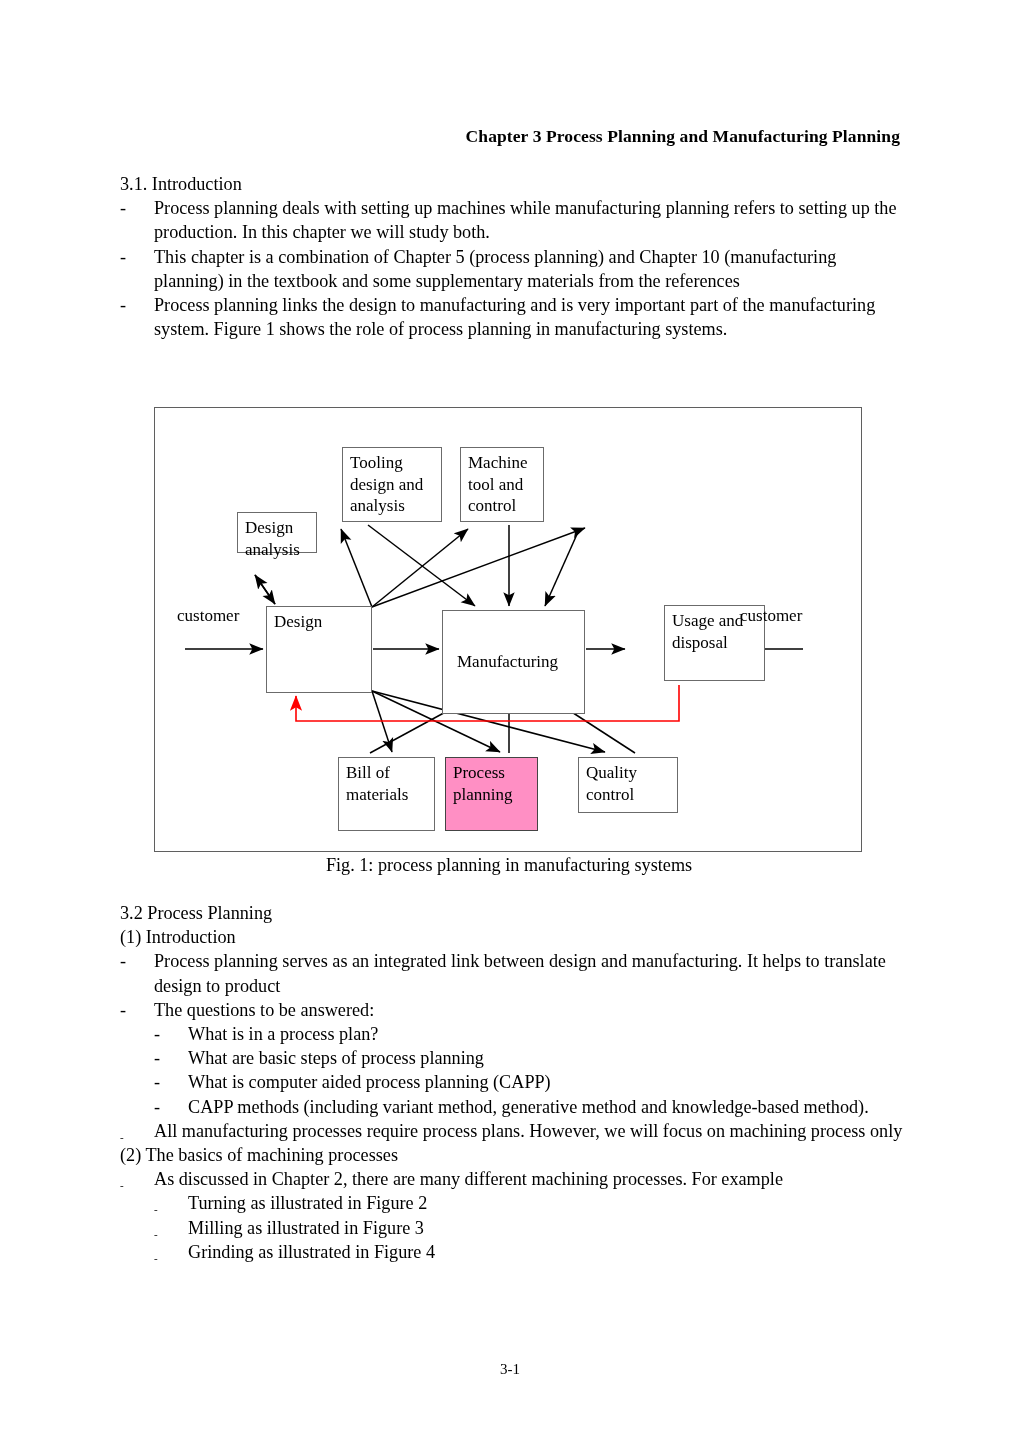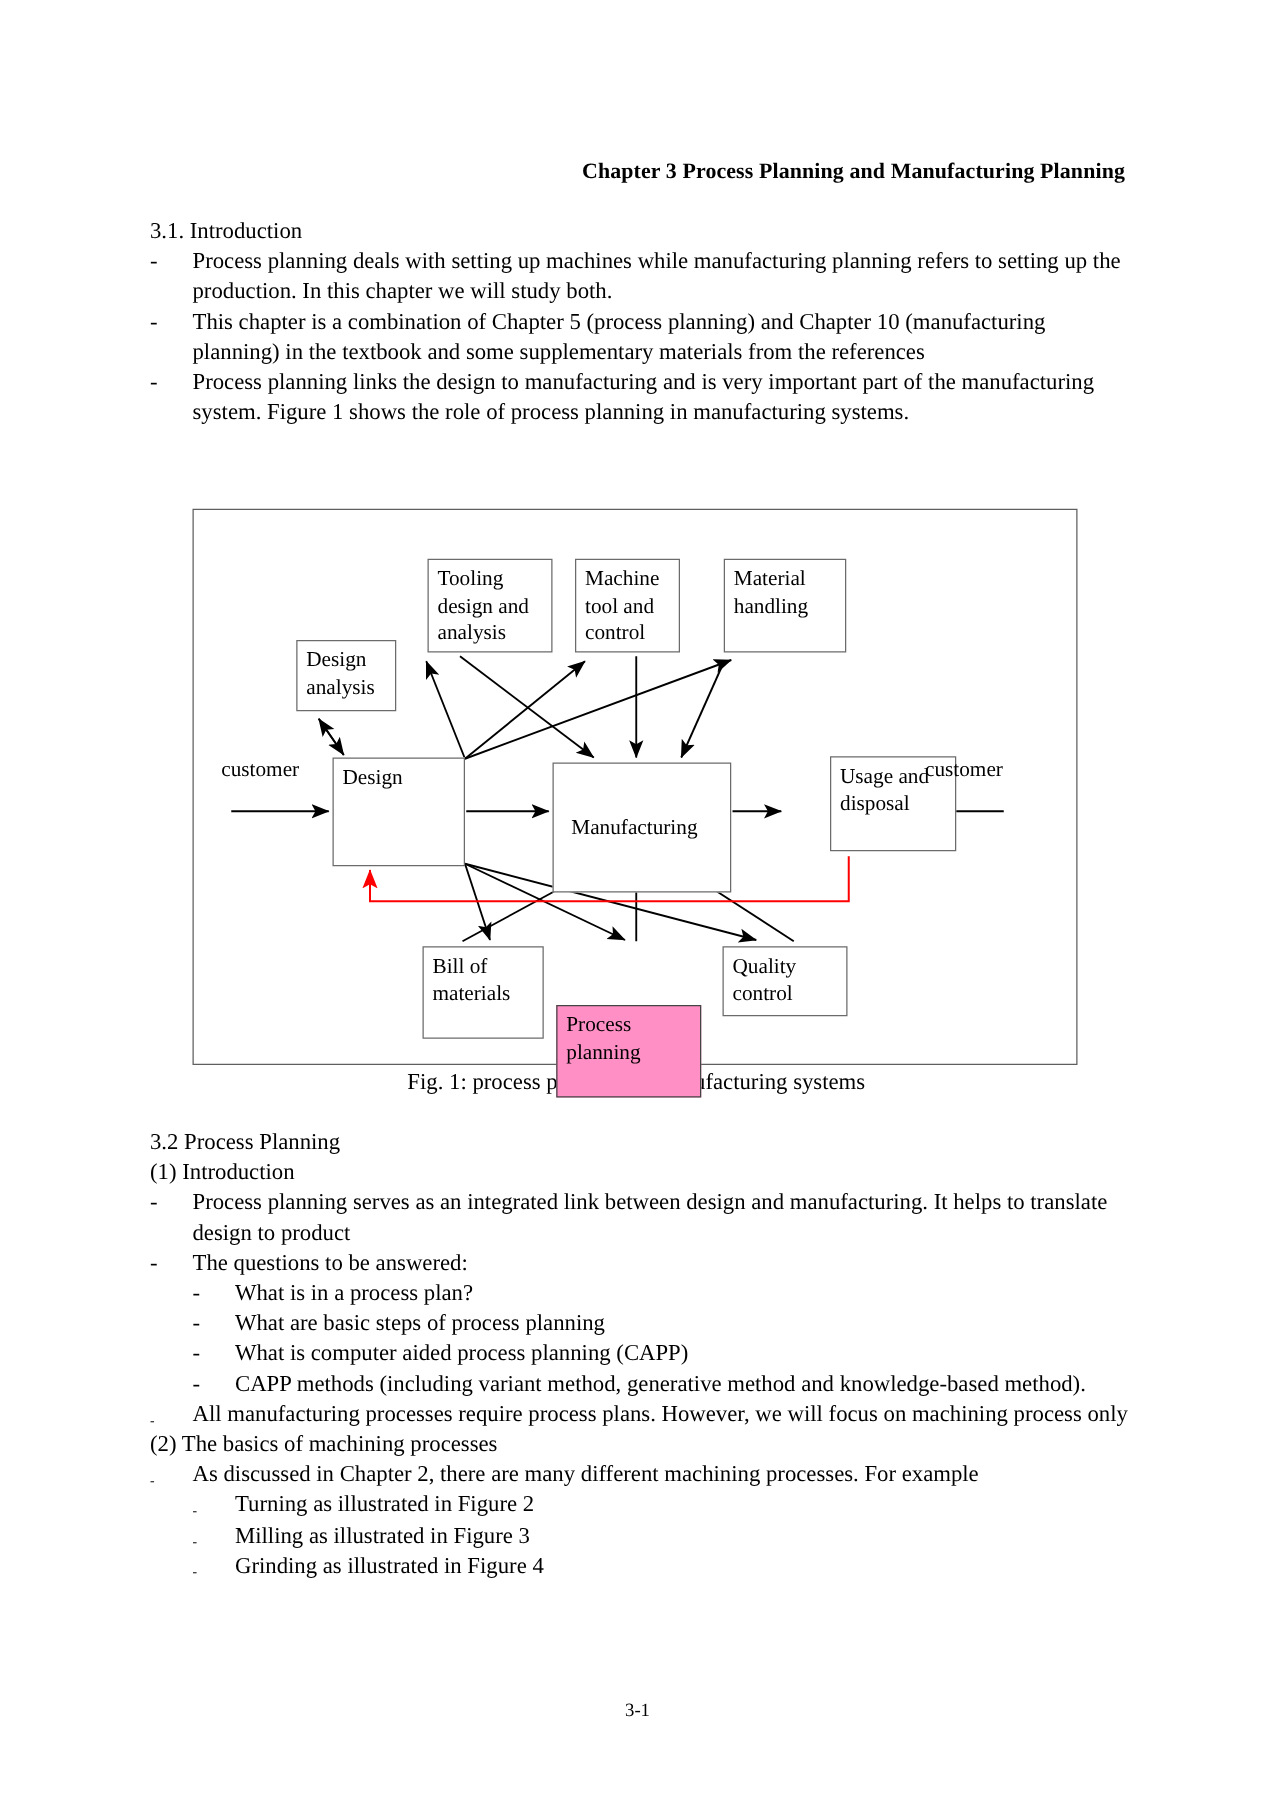--- a/index.html
+++ b/index.html
@@ -203,53 +203,50 @@
         <line x1="215" y1="345" x2="320" y2="288" marker-end="url(#ah)"></line>
         <line x1="354" y1="345" x2="354" y2="288" marker-end="url(#ah)"></line>
         <line x1="480" y1="345" x2="392" y2="288" marker-end="url(#ah)"></line>
       </g>
 
       <g stroke="#FF0000" stroke-width="1.6" fill="none">
         <path d="M 524,277 L 524,313 L 141,313 L 141,288" marker-end="url(#ahr)"></path>
       </g>
     </svg>
 
-    <div class="node" style="left:82px; top:104px; width:80px; height:57px;">
+    <div class="node" style="left:82px; top:104px; width:80px; height:41px;">
       <span>Design analysis</span>
     </div>
 
     <div class="node" style="left:187px; top:39px; width:100px; height:75px;">
       <span>Tooling design and analysis</span>
     </div>
 
     <div class="node" style="left:305px; top:39px; width:84px; height:75px;">
       <span>Machine tool and control</span>
     </div>
 
-    <div class="node" style="left:424px; top:39px; width:98px; height:75px;">
-      <span>Material handling</span>
-    </div>
 
     <div class="node" style="left:111px; top:198px; width:106px; height:87px;">
       <span>Design</span>
     </div>
 
     <div class="node center-label" style="left:287px; top:202px; width:143px; height:104px;">
       <span>Manufacturing</span>
     </div>
 
     <div class="node" style="left:473px; top:197px; width:101px; height:76px;margin-left:36px;">
       <span>Usage and disposal</span>
     </div>
 
     <div class="node" style="left:183px; top:349px; width:97px; height:74px;">
       <span>Bill of materials</span>
     </div>
 
-    <div class="node pink" style="left:290px; top:349px; width:116px; height:74px;margin-top:47px;">
+    <div class="node pink" style="left:290px; top:349px; width:93px; height:74px;">
       <span>Process planning</span>
     </div>
 
     <div class="node" style="left:423px; top:349px; width:100px; height:56px;">
       <span>Quality control</span>
     </div>
 
     <div class="ext-label" style="left:22px; top:198px;">customer</div>
     <div class="ext-label" style="left:585px; top:198px;">customer</div>
   </div>

